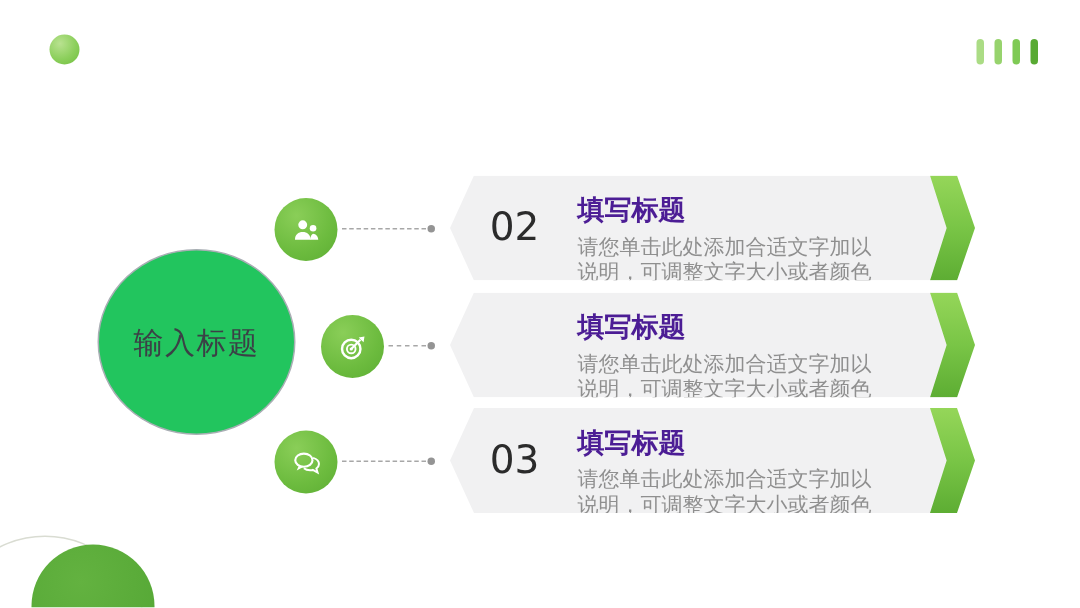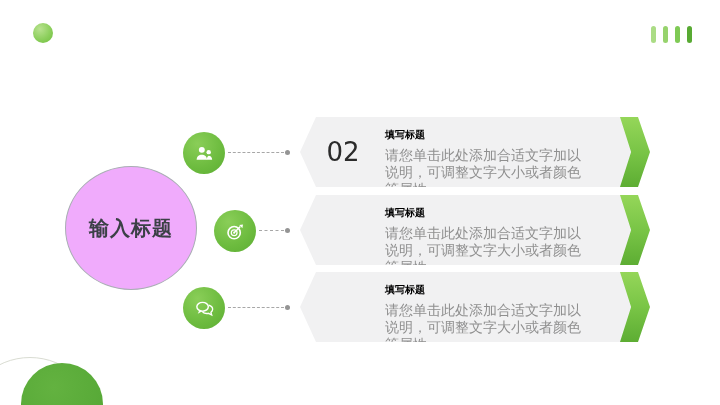--- a/index.html
+++ b/index.html
@@ -21,23 +21,23 @@
   .header-title {
     position: absolute; left: 63px; top: 26px;
     font-size: 13px; font-weight: bold; color: #1d1d1f; letter-spacing: 0.5px;
   }
   .header-bars { position: absolute; right: 28px; top: 26px; display: flex; gap: 7px; }
   .header-bars i { display: block; width: 5px; height: 17px; border-radius: 3px; }
 
   
   .big-circle {
     position: absolute; left: 65px; top: 166px; width: 132px; height: 124px;
-    background: #f0abfc; border: 1px solid #a9aeb4; border-radius: 50%;
+    background: #22c55e; border: 1px solid #a9aeb4; border-radius: 50%;
     display: flex; align-items: center; justify-content: center;
-    font-size: 20px; font-weight: bold; color: #3b4046; letter-spacing: 1px;
+    font-size: 20px; font-weight: normal; color: #3b4046; letter-spacing: 1px;
     z-index: 3;
   }
 
   
   .icon-circle {
     position: absolute; width: 42px; height: 42px; border-radius: 50%;
     background: radial-gradient(circle at 35% 28%, #8ace58 0%, #6cbb3e 60%, #5cad33 100%);
     display: flex; align-items: center; justify-content: center;
     z-index: 4;
   }
@@ -55,21 +55,21 @@
     background: #f1f1f2;
     clip-path: polygon(16px 0, 100% 0, 100% 100%, 16px 100%, 0 50%);
     z-index: 2;
   }
   .card .num {
     position: absolute; left: 20px; top: 0; width: 46px; height: 100%;
     display: flex; align-items: center; justify-content: center;
     font-size: 26px; color: #2b2b2b; font-weight: 400;
   }
   .card .txt { position: absolute; left: 85px; top: 11px; width: 218px; }
-  .card .txt h3 { font-size: 10px; font-weight: bold; color: #000000; margin-bottom: 5px; }
+  .card .txt h3 { font-size: 18px; font-weight: bold; color: #4c1d95; margin-bottom: 5px; }
   .card .txt p { font-size: 14px; color: #8f8f8f; line-height: 17px; width: 205px; }
 
   .chevron {
     position: absolute; left: 620px; width: 30px; height: 70px;
     background: linear-gradient(to bottom, #95d659 0%, #79c546 50%, #5dad33 100%);
     clip-path: polygon(0% 0%, 60% 0%, 100% 50%, 60% 100%, 0% 100%, 37% 50%);
     z-index: 3;
   }
 
   
@@ -153,20 +153,21 @@
     <div class="icon-circle" style="left:183px; top:287px;">
       <svg viewBox="0 0 24 24">
         <ellipse cx="10" cy="10.2" rx="6" ry="4.6" fill="none" stroke="#fff" stroke-width="1.5"></ellipse>
         <path d="M6.6 13.8 L5 17.4 L9.6 14.9 Z" fill="#fff"></path>
         <path d="M16.4 8.6c2.5.7 4.1 2.3 4.1 4.2 0 1.2-.7 2.4-1.8 3.2l.8 2.8-3.3-1.8c-.6.2-1.2.2-1.9.2-1.7 0-3.2-.5-4.3-1.4" fill="none" stroke="#fff" stroke-width="1.4"></path>
       </svg>
     </div>
     <div class="dash-line" style="left:228px; top:307px; width:56px;"></div>
     <div class="dash-dot" style="left:285px; top:305px;"></div>
     <div class="card">
+      <div class="num">03</div>
       <div class="txt">
         <h3>填写标题</h3>
         <p>请您单击此处添加合适文字加以说明，可调整文字大小或者颜色等属性。</p>
       </div>
     </div>
     <div class="chevron"></div>
   </div>
 
 </div>
 

